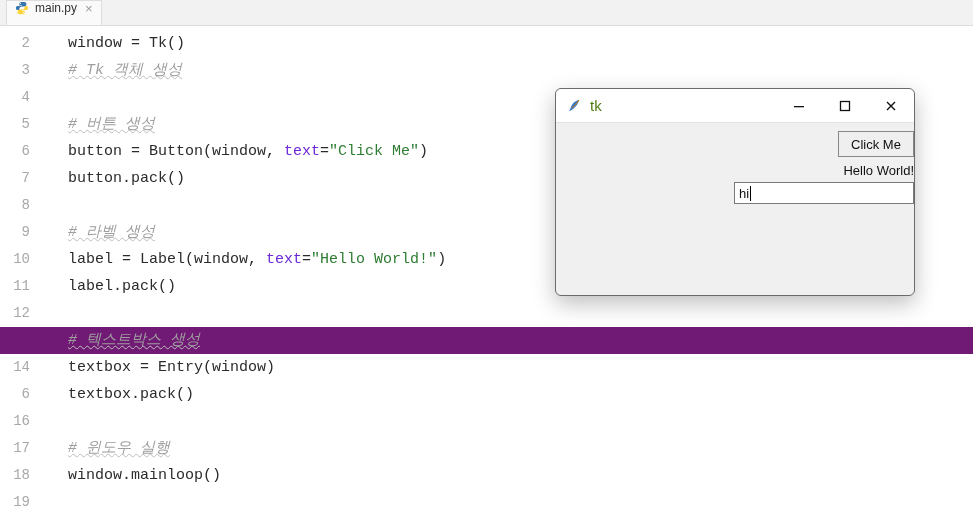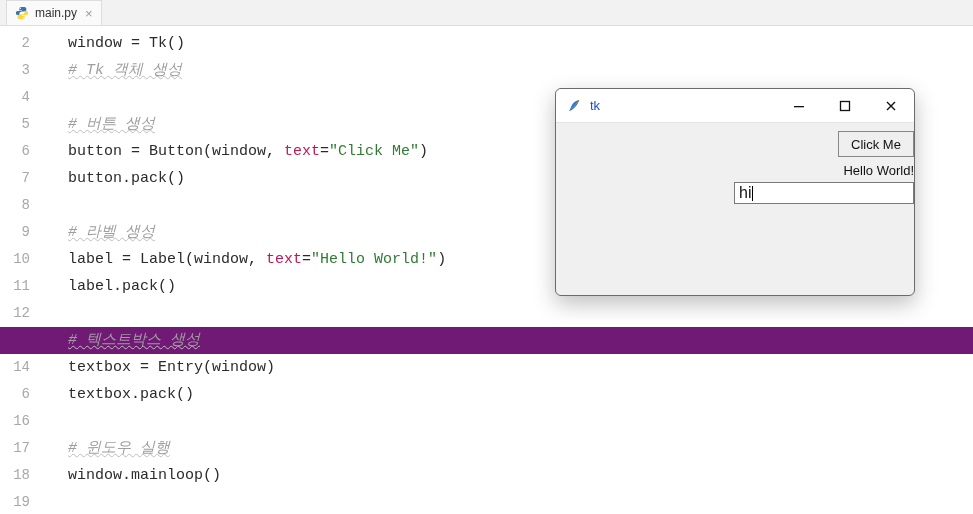--- a/index.html
+++ b/index.html
@@ -18,21 +18,21 @@
     border-bottom: 1px solid #ddd;
     display: flex;
     align-items: flex-end;
   }
   .tab {
     background: #fafafa;
     border: 1px solid #ddd;
     border-bottom: none;
     height: 25px;
     display: flex;
-    align-items: center;
+    align-items: flex-start;
     gap: 6px;
     padding: 0 8px;
     margin-left: 6px;
     font-size: 12px;
     font-family: -apple-system, BlinkMacSystemFont, "Segoe UI", Arial, sans-serif;
     color: #333;
   }
   .tab .py-icon {
     display: inline-block;
     width: 14px;
@@ -77,21 +77,21 @@
   }
   .line.hl {
     background: #701a75;
     margin-left: -68px;
     padding-left: 68px;
     width: calc(100% + 68px);
   }
   .kw  { color: #2b2b2b; }
   .eq  { color: #2b2b2b; }
   .cls { color: #2b2b2b; }
-  .arg { color: #be185d; }
+  .arg { color: #6d28d9; }
   .str { color: #2e7d32; }
   .cmt { color: #9e9e9e; font-style: italic; }
   .funderline { text-decoration: underline wavy #bdbdbd; text-decoration-thickness: 1px; }
 
   
   .tkwin {
     position: absolute;
     top: 88px;
     left: 555px;
     width: 360px;
@@ -107,22 +107,22 @@
     background: #ffffff;
     border-bottom: 1px solid #e2e2e2;
     display: flex;
     align-items: center;
     border-radius: 6px 6px 0 0;
   }
   .tkwin .titlebar .feather {
     width: 16px; height: 16px; margin-left: 10px; margin-right: 8px;
   }
   .tkwin .titlebar .title {
-    font-size: 13px;
-    color: #1d4ed8;
+    font-size: 15px;
+    color: #4d7c0f;
     flex: 0 0 auto;
   }
   .tkwin .titlebar .spacer { flex: 1; }
   .tkwin .titlebar .ctl {
     width: 46px;
     height: 34px;
     display: flex;
     align-items: center;
     justify-content: center;
     font-size: 14px;
@@ -150,21 +150,21 @@
     font-size: 13px;
     color: #111;
     margin-top: 6px;
   }
   .tkwin .tkentry {
     width: 180px;
     height: 22px;
     background: #ffffff;
     border: 1px solid #7a7a7a;
     margin-top: 4px;
-    font-size: 16px;
+    font-size: 13px;
     padding: 0 4px;
     display: flex;
     align-items: center;
     color: #111;
     position: relative;
   }
   .tkwin .tkentry .caret {
     display: inline-block;
     width: 1px; height: 15px; background: #000; margin-left: 1px;
   }

